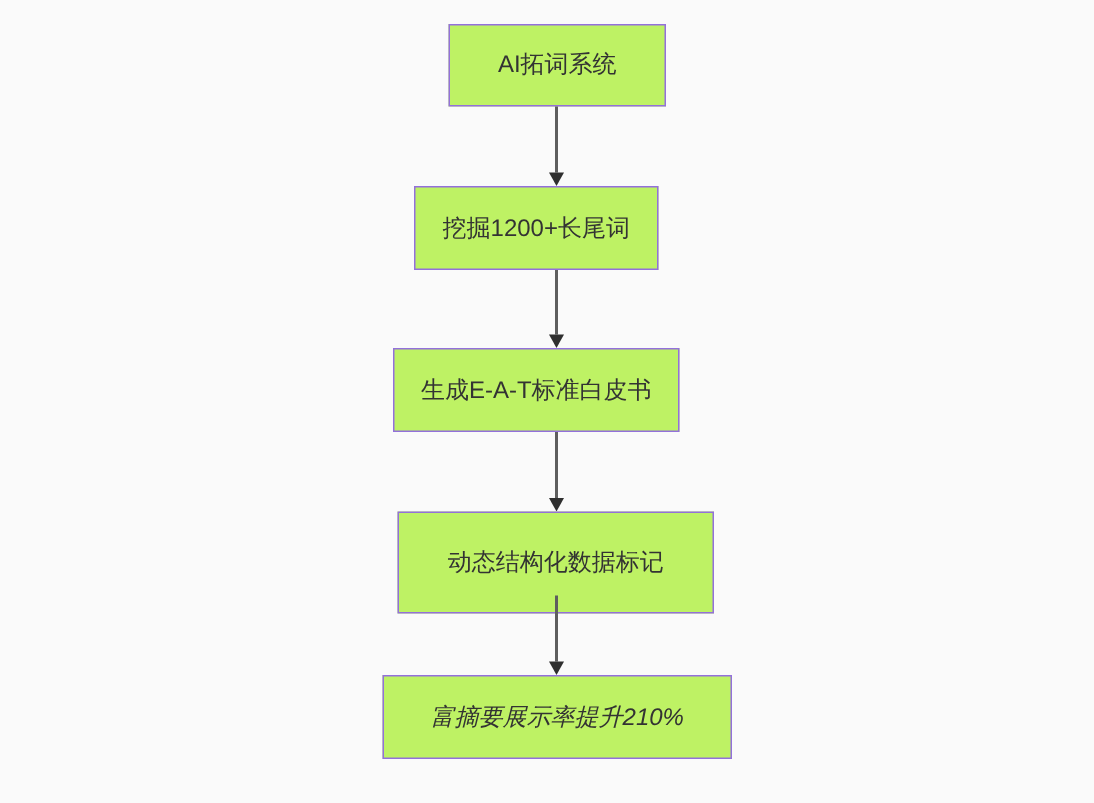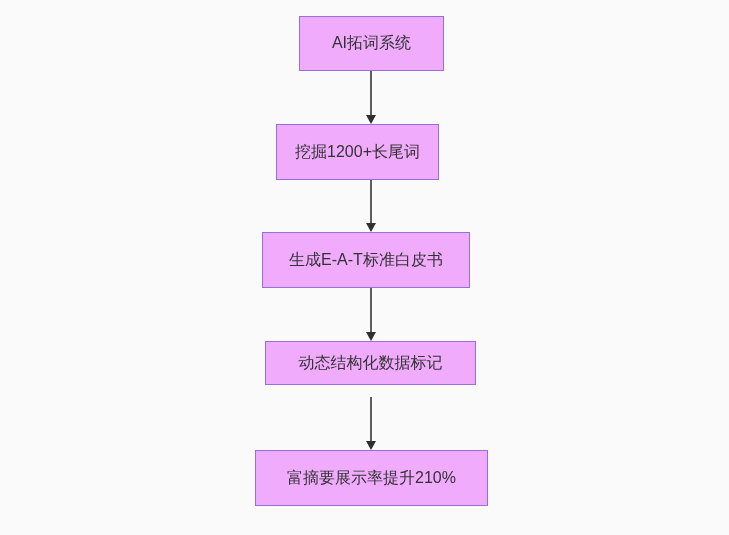--- a/index.html
+++ b/index.html
@@ -11,35 +11,35 @@
     position: relative;
     width: 729px;
     height: 535px;
     background: #fafafa;
     overflow: hidden;
     font-family: "Liberation Sans", "DejaVu Sans", sans-serif;
   }
   .node {
     position: absolute;
     box-sizing: border-box;
-    background: #f0abfc;
+    background: #bef264;
     border: 1px solid #9370db;
     color: #333333;
     font-size: 16px;
     display: flex;
     align-items: center;
     justify-content: center;
     text-align: right;
     white-space: nowrap;
   }
   .node1 { left: 299px; top: 16px;  width: 145px; height: 55px; }
   .node2 { left: 276px; top: 124px; width: 163px; height: 56px; }
-  .node3 { left: 262px; top: 232px; width: 208px; height: 56px; }
-  .node4 { left: 265px; top: 341px; width: 211px; height: 44px; }
-  .node5 { left: 255px; top: 450px; width: 233px; height: 56px; }
+  .node3 { left: 262px; top: 232px; width: 191px; height: 56px; }
+  .node4 { left: 265px; top: 341px; width: 211px; height: 68px; }
+  .node5 { left: 255px; top: 450px; width: 233px; height: 56px; font-style: italic; }
 
   .arrow {
     position: absolute;
     left: 366px;           
     width: 10px;
     display: flex;
     flex-direction: column;
     align-items: center;
   }
   .arrow1 { top: 71px;  height: 53px; }

